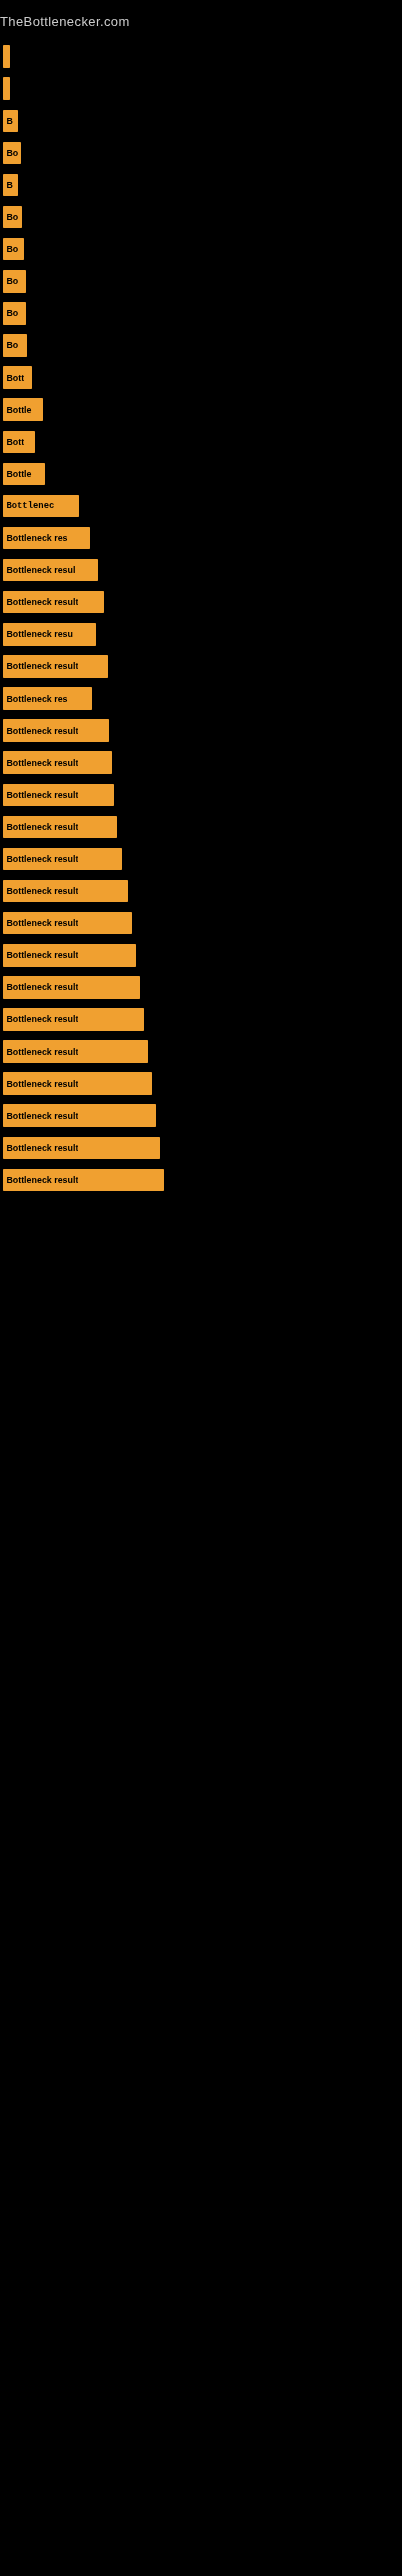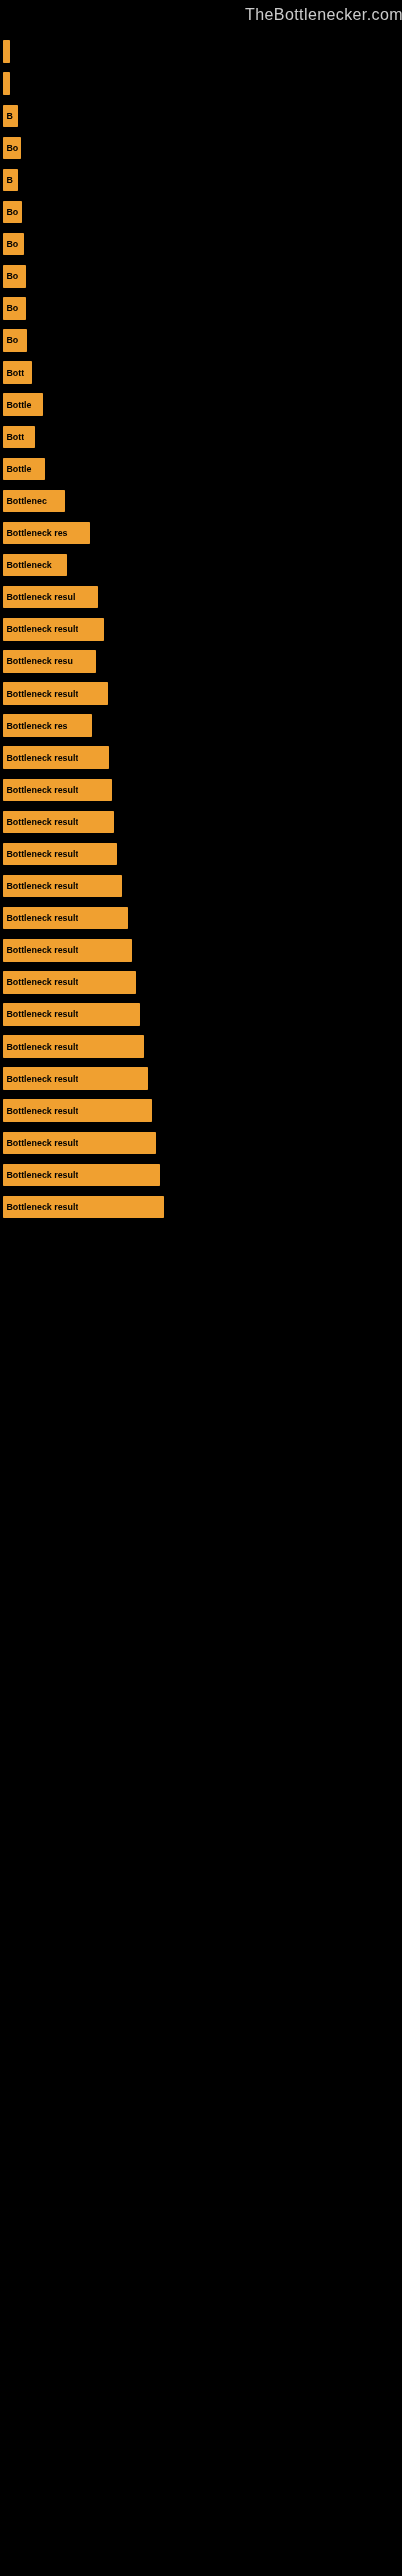--- a/index.html
+++ b/index.html
@@ -5,24 +5,25 @@
     * { margin: 0; padding: 0; box-sizing: border-box; }
     body {
       background: #000;
       width: 403px;
       min-height: 2576px;
       font-family: Arial, sans-serif;
       position: relative;
     }
     .site-title {
       color: #ccc;
-      font-size: 16px;
-      text-align: right;
+      font-size: 13px;
+      text-align: left;
       padding: 6.4px 0 3.2px 0;
       letter-spacing: 0.4px;
+      margin-top: 8px;
     }
     .bars-container {
       padding: 8px 0 0 0;
     }
     .bar-row {
       display: flex;
       align-items: center;
       margin-bottom: 0px;
       padding: 4.8px 0 4.8px 3.2px;
     }
@@ -113,35 +114,30 @@
       <div class="bar" style="width: 32px;">
         <span class="bar-label">Bott</span>
       </div>
     </div>
     <div class="bar-row">
       <div class="bar" style="width: 42px;">
         <span class="bar-label">Bottle</span>
       </div>
     </div>
     <div class="bar-row">
-      <div class="bar" style="width: 62px;">
+      <div class="bar" style="width: 76px; font-family: Liberation Mono, monospace;">
         <span class="bar-label">Bottlenec</span>
       </div>
     </div>
     <div class="bar-row">
       <div class="bar" style="width: 87px;">
         <span class="bar-label">Bottleneck res</span>
       </div>
     </div>
     <div class="bar-row">
-      <div class="bar" style="width: 64px;">
-        <span class="bar-label">Bottleneck</span>
-      </div>
-    </div>
-    <div class="bar-row">
       <div class="bar" style="width: 95px;">
         <span class="bar-label">Bottleneck resul</span>
       </div>
     </div>
     <div class="bar-row">
       <div class="bar" style="width: 101px;">
         <span class="bar-label">Bottleneck result</span>
       </div>
     </div>
     <div class="bar-row">

